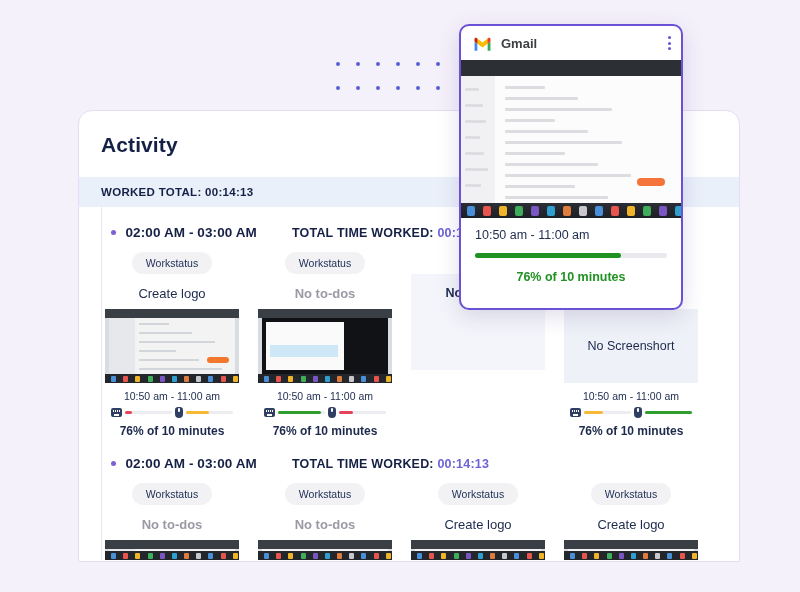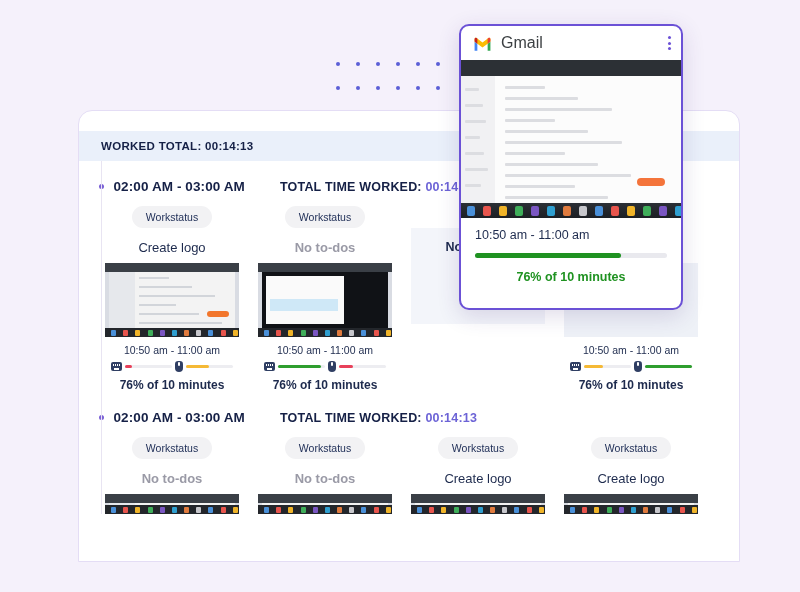--- a/index.html
+++ b/index.html
@@ -63,21 +63,21 @@
   .tl-block { position: relative; padding-left: 22px; }
   .tl-line {
     position: absolute;
     left: 22px; top: 0; bottom: 0;
     width: 1px; background: #e8e4f2;
   }
 
   .tl-head {
     display: flex;
     align-items: center;
-    padding: 18px 0 0 0;
+    padding: 18px 0 0 12px;
     margin-left: -22px;
   }
   .tl-bullet {
     width: 5px; height: 5px; border-radius: 50%;
     background: #7b61d6;
     margin-left: 19.5px;
     flex: none;
   }
   .tl-time {
     font-size: 13.5px;
@@ -214,24 +214,25 @@
     overflow: hidden;
   }
   .popup-head {
     height: 34px;
     display: flex;
     align-items: center;
     padding: 0 10px 0 12px;
   }
   .gm-logo { width: 19px; height: 15px; flex: none; }
   .gm-title {
-    font-size: 16px;
+    font-size: 13px;
     color: #3c4043;
     margin-left: 9px;
     flex: 1;
+    font-weight: bold;
   }
   .kebab { display:flex; flex-direction:column; gap:2.5px; cursor:pointer; }
   .kebab i { width:3px; height:3px; border-radius:50%; background:#6b51d6; display:block; }
 
   .popup-shot {
     height: 158px;
     position: relative;
     background: #ececec;
     overflow: hidden;
   }
@@ -275,20 +276,21 @@
     <i></i>
   <i></i>
     <i></i>
   <i></i>
     <i></i>
   <i></i>
     <i></i>
 </div>
 
 <div class="panel">
+  <div class="panel-title">Activity</div>
   <div class="daily-total">WORKED TOTAL: 00:14:13</div>
   <div id="groups">
       <div class="tl-block">
         <div class="tl-line"></div>
         <div class="tl-head">
           <span class="tl-bullet"></span>
           <span class="tl-time">02:00 AM - 03:00 AM</span>
           <span class="tl-worked">TOTAL TIME WORKED: <b>00:14:13</b></span>
         </div>
         <div class="row">

